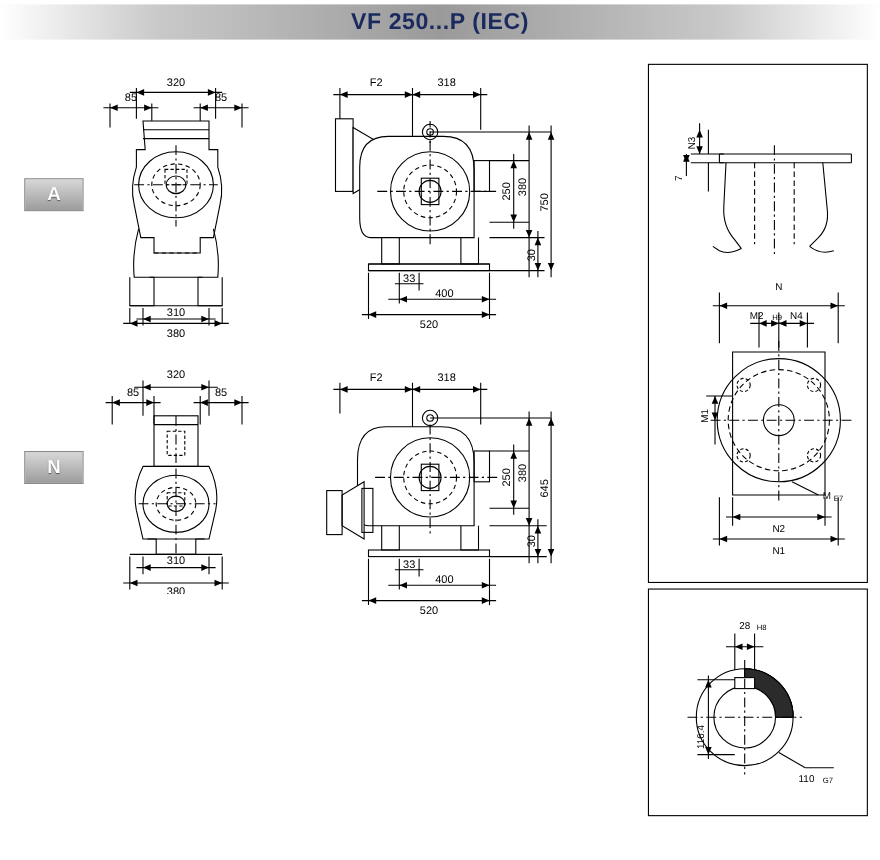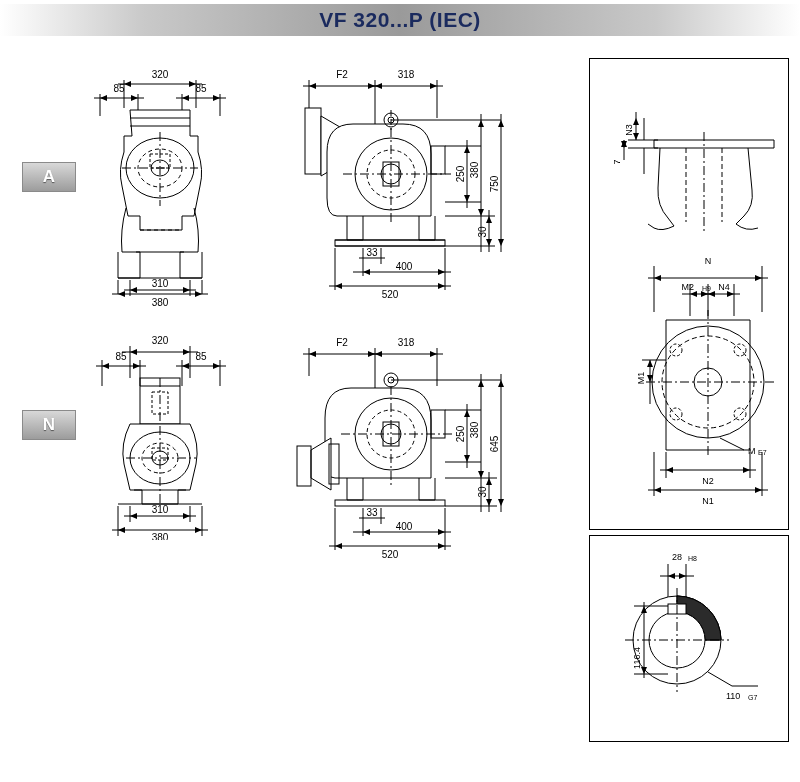--- a/index.html
+++ b/index.html
@@ -51,21 +51,21 @@
   .dwg{position:absolute;text-decoration:underline;}
   svg{display:block;}
   text{font-family:"Liberation Sans", sans-serif;}
 </style>
 </head>
 <body>
 
 <div class="page">
 
   <div class="titlebar">
-    <span class="t">VF 320...P (IEC)</span>
+    <span class="t">VF 250...P (IEC)</span>
   </div>
 
   <div class="tag" id="tag-a">
     <span>A</span>
   </div>
   <div class="tag" id="tag-n">
     <span>N</span>
   </div>
 
   <div class="dwg" style="left:78px;top:58px;">
@@ -465,21 +465,21 @@
         <text x="160" y="205" font-size="7" text-anchor="start">E7</text>
         <text x="110" y="234">N2</text>
         <text x="110" y="254">N1</text>
       </g>
     </svg>
   </div>
 
   <div class="panel" id="panel-output"></div>
   <div class="panel-title" id="title-output">OUTPUT</div>
 
-  <div class="dwg" style="left:598px;top:544px;">
+  <div class="dwg" style="left:598px;top:556px;">
     <svg width="184" height="180" viewBox="0 0 184 180">
       <g stroke="#000" fill="none" stroke-width="1">
 
         <line x1="70" y1="20" x2="70" y2="56"></line>
         <line x1="88" y1="20" x2="88" y2="56"></line>
         <line x1="62" y1="32" x2="96" y2="32"></line>
         <path d="M70 32 l7 -3 v6 z" fill="#000" stroke="none"></path>
         <path d="M88 32 l-7 -3 v6 z" fill="#000" stroke="none"></path>
 
         <circle cx="79" cy="96" r="44" fill="#fff"></circle>

